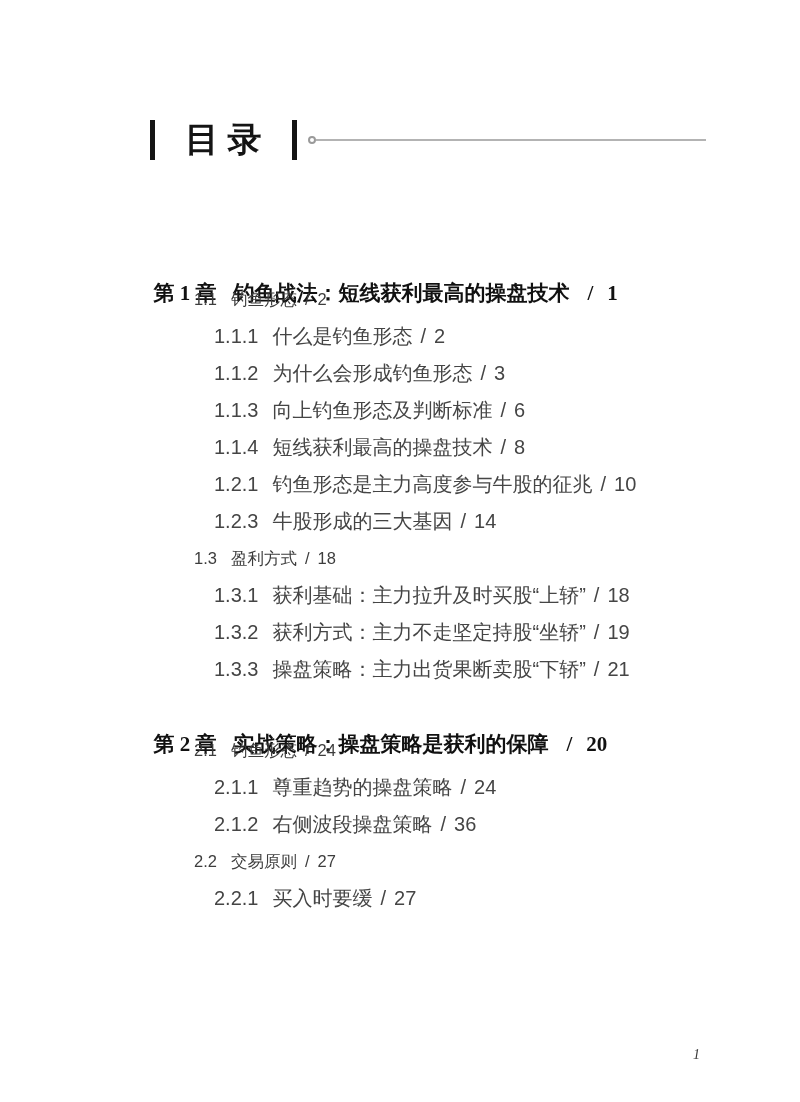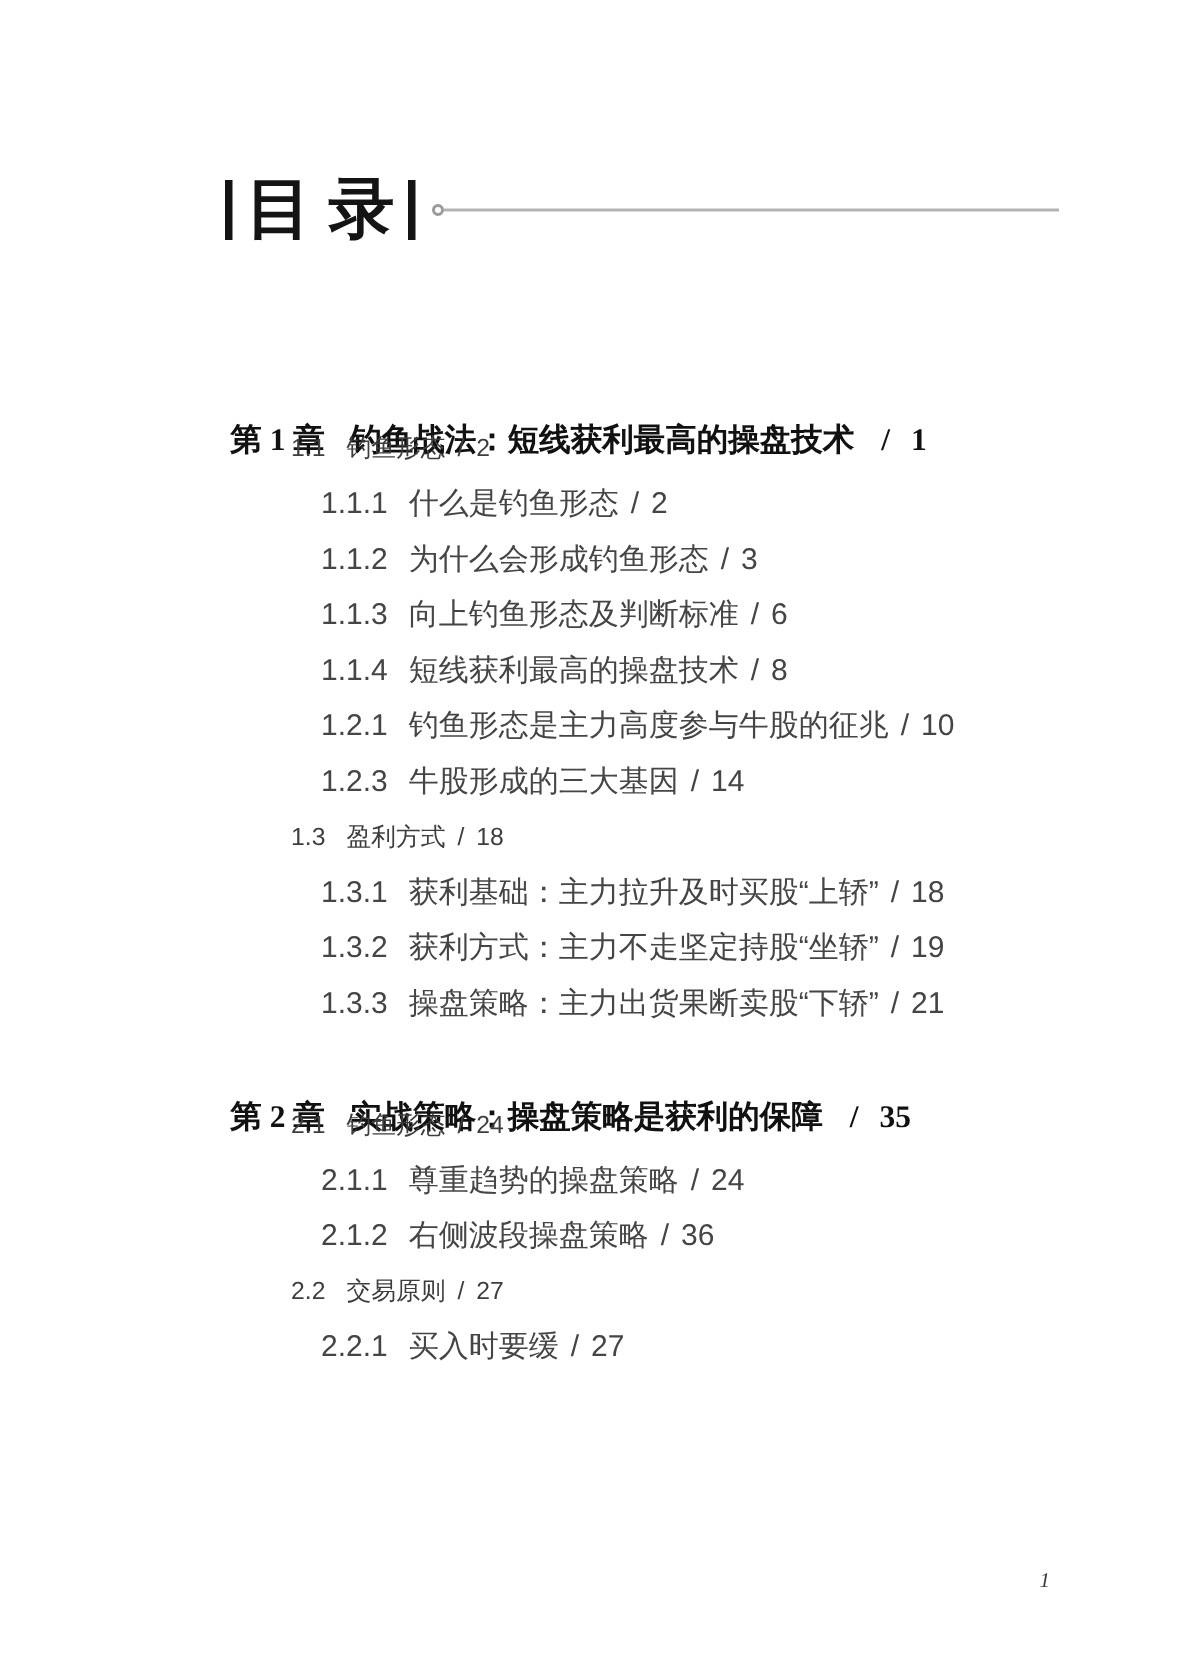--- a/index.html
+++ b/index.html
@@ -25,24 +25,24 @@
   }
   .vbar {
     width: 5px;
     height: 40px;
     background: #141414;
     flex: 0 0 auto;
   }
   .header-title {
     font-family: "Liberation Serif", "DejaVu Serif", serif;
     font-weight: 700;
-    font-size: 44px;
+    font-size: 34px;
     line-height: 1;
     color: #141414;
-    margin: 0 9px;
+    margin: 0 30px;
     white-space: pre;
   }
   .rule-circle {
     width: 8px;
     height: 8px;
     border: 2px solid #9a9a9a;
     border-radius: 50%;
     background: #ffffff;
     margin-left: 11px;
     flex: 0 0 auto;
@@ -129,21 +129,21 @@
       <div class="row l3"><span class="num">1.1.4</span><span class="title">短线获利最高的操盘技术</span><span class="sep">/</span><span class="pg">8</span></div>
       <div class="row l3"><span class="num">1.2.1</span><span class="title">钓鱼形态是主力高度参与牛股的征兆</span><span class="sep">/</span><span class="pg">10</span></div>
       <div class="row l3"><span class="num">1.2.3</span><span class="title">牛股形成的三大基因</span><span class="sep">/</span><span class="pg">14</span></div>
       <div class="row l2"><span class="num">1.3</span><span class="title">盈利方式</span><span class="sep">/</span><span class="pg">18</span></div>
       <div class="row l3"><span class="num">1.3.1</span><span class="title">获利基础：主力拉升及时买股“上轿”</span><span class="sep">/</span><span class="pg">18</span></div>
       <div class="row l3"><span class="num">1.3.2</span><span class="title">获利方式：主力不走坚定持股“坐轿”</span><span class="sep">/</span><span class="pg">19</span></div>
       <div class="row l3"><span class="num">1.3.3</span><span class="title">操盘策略：主力出货果断卖股“下轿”</span><span class="sep">/</span><span class="pg">21</span></div>
     </div>
 
     <div class="chapter chapter2">
-      <span class="ch-label">第 2 章</span><span class="ch-title">实战策略：操盘策略是获利的保障</span><span class="ch-sep">/</span><span class="ch-page">35</span>
+      <span class="ch-label">第 2 章</span><span class="ch-title">实战策略：操盘策略是获利的保障</span><span class="ch-sep">/</span><span class="ch-page">20</span>
     </div>
     <div class="rows">
       <div class="row l2"><span class="num">2.1</span><span class="title">钓鱼形态</span><span class="sep">/</span><span class="pg">24</span></div>
       <div class="row l3"><span class="num">2.1.1</span><span class="title">尊重趋势的操盘策略</span><span class="sep">/</span><span class="pg">24</span></div>
       <div class="row l3"><span class="num">2.1.2</span><span class="title">右侧波段操盘策略</span><span class="sep">/</span><span class="pg">36</span></div>
       <div class="row l2"><span class="num">2.2</span><span class="title">交易原则</span><span class="sep">/</span><span class="pg">27</span></div>
       <div class="row l3"><span class="num">2.2.1</span><span class="title">买入时要缓</span><span class="sep">/</span><span class="pg">27</span></div>
     </div>
 
   </div>

